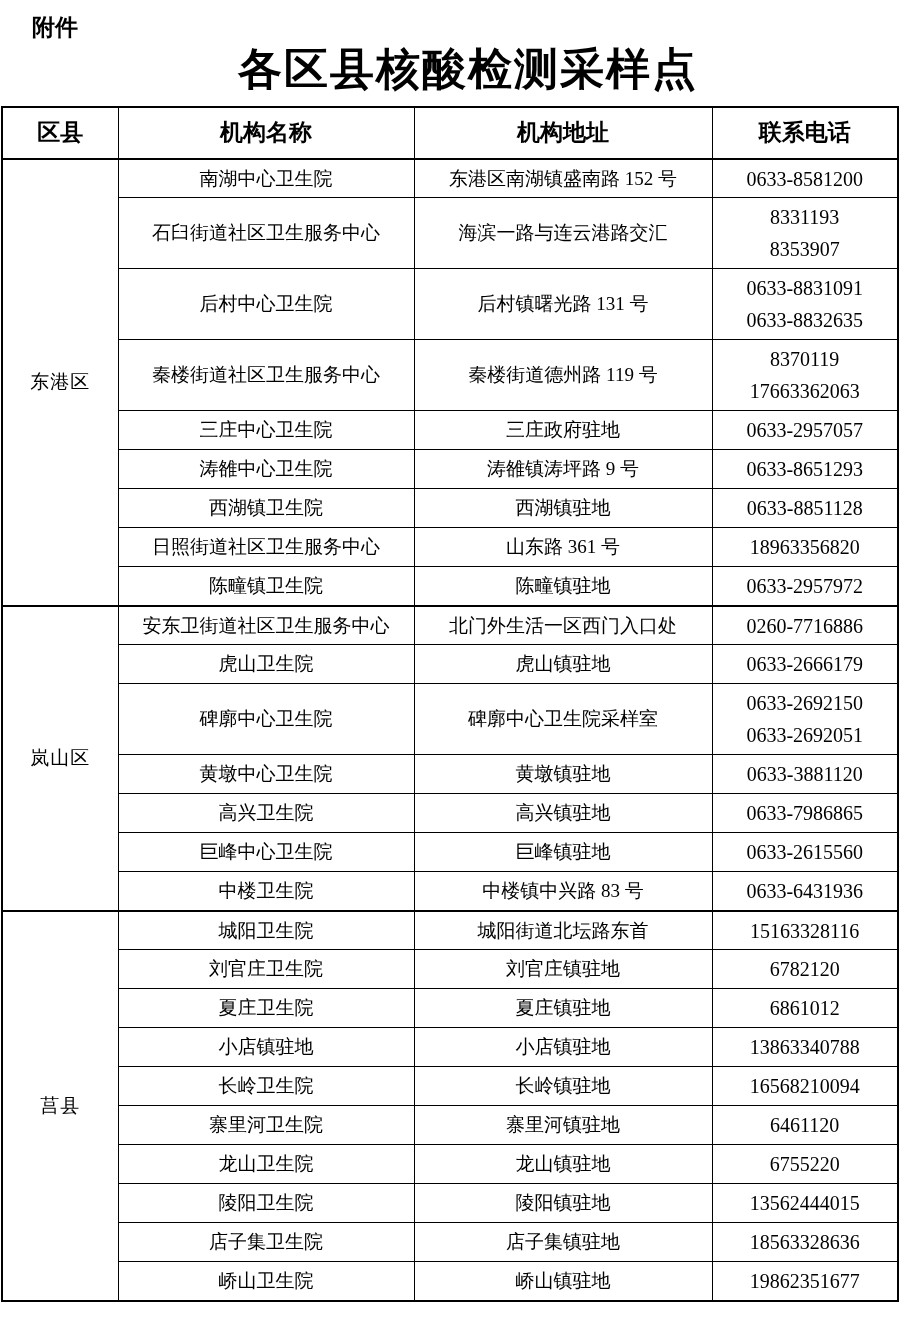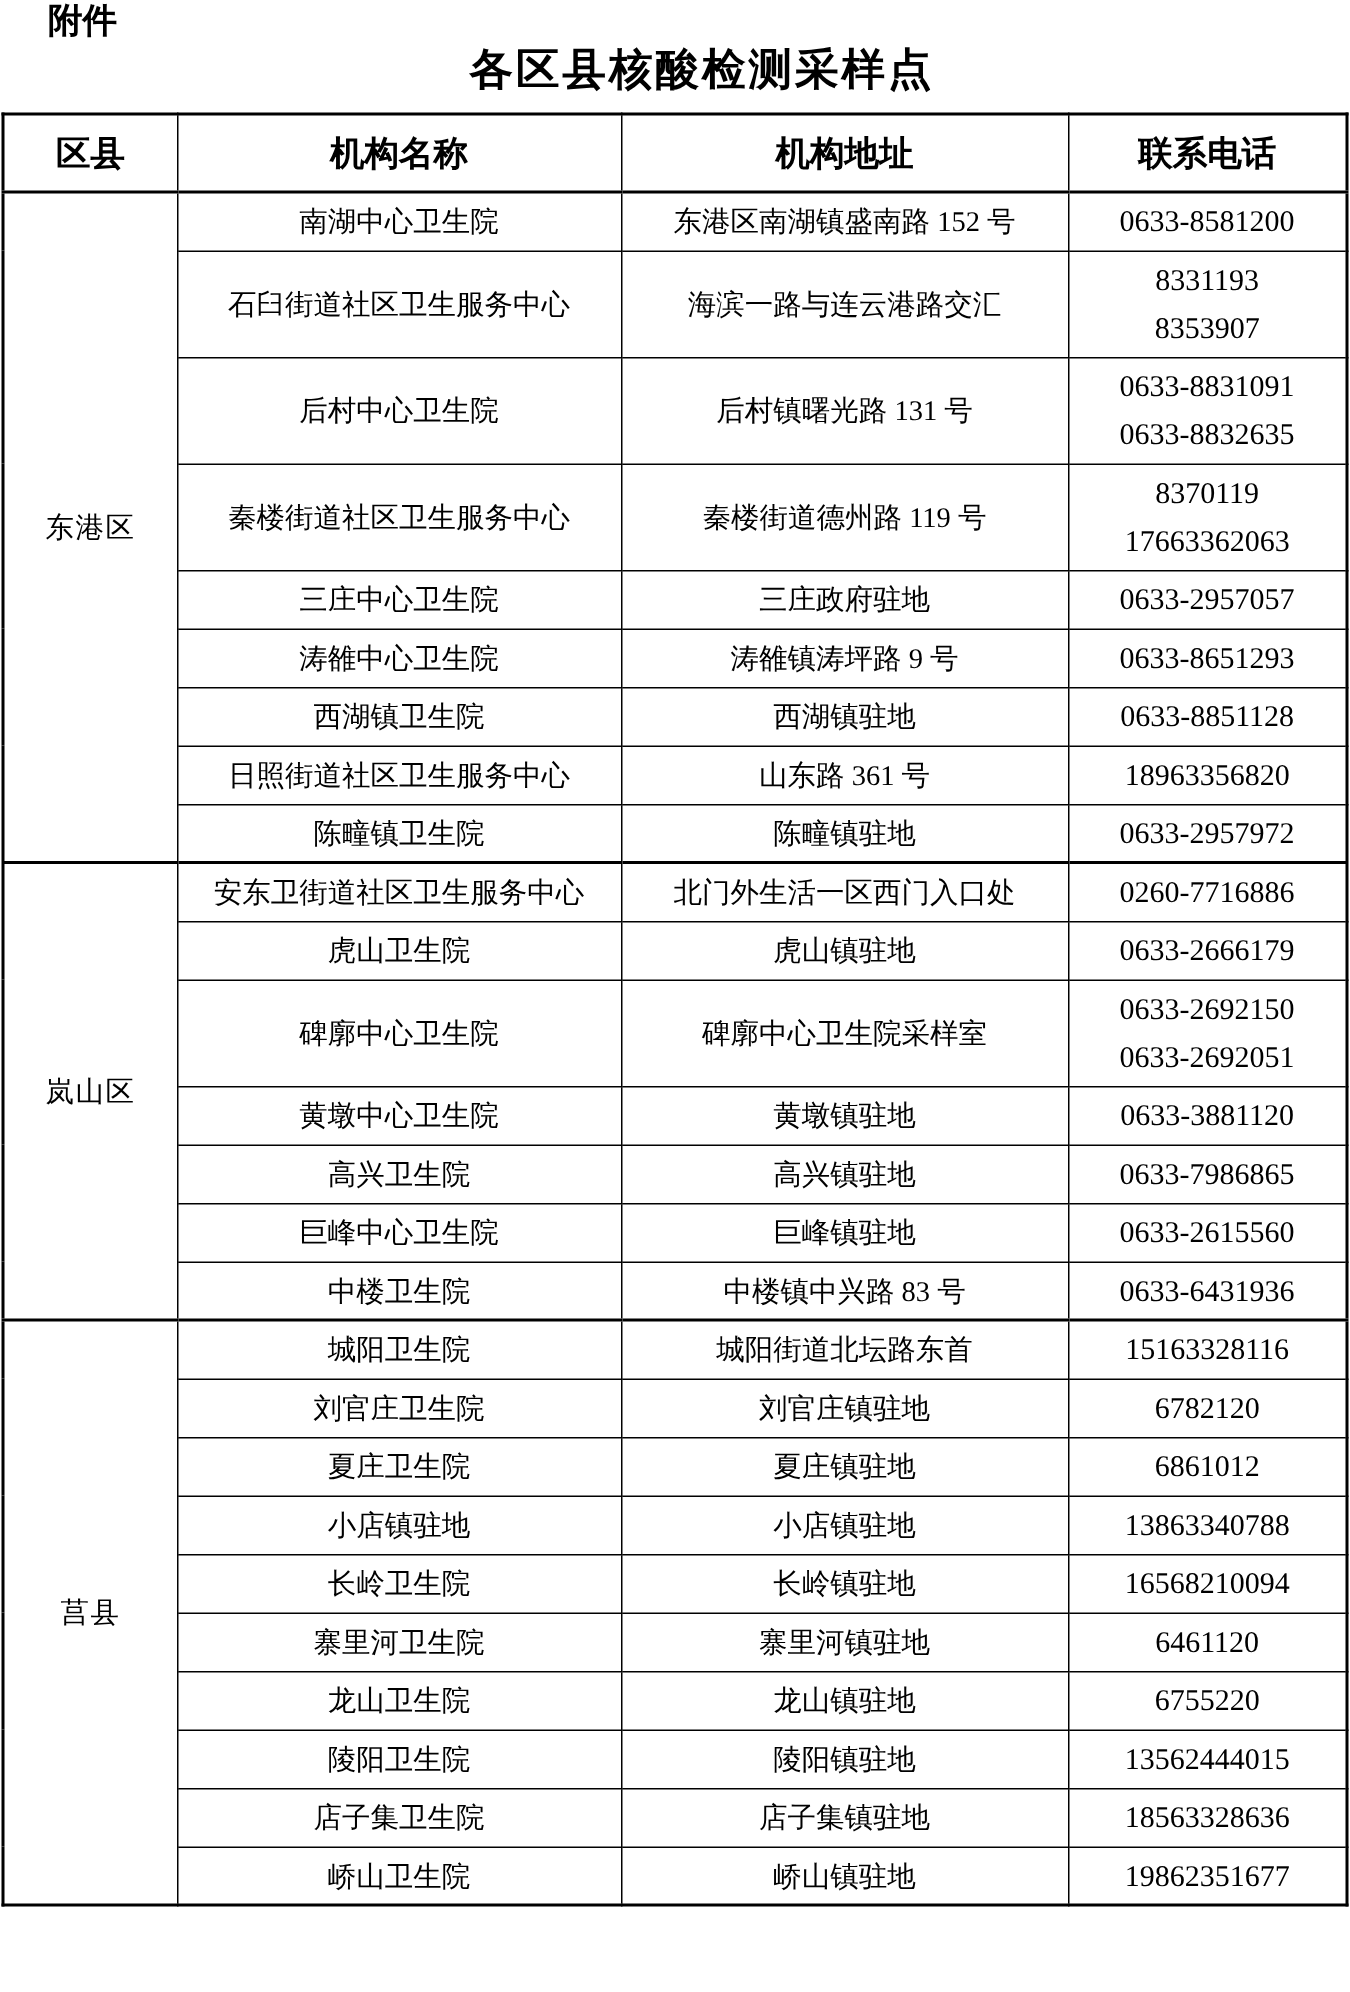--- a/index.html
+++ b/index.html
@@ -12,27 +12,27 @@
   }
   body {
     width: 900px;
     min-height: 1328px;
     position: relative;
   }
   .attachment-label {
     font-family: "Liberation Sans", "DejaVu Sans", sans-serif;
     font-weight: bold;
     font-size: 23px;
-    padding: 0 0 0 32px;
+    padding: 14px 0 0 32px;
     line-height: 1.2;
   }
   .page-title {
     font-family: "Liberation Serif", "DejaVu Serif", serif;
     font-weight: bold;
-    font-size: 29px;
+    font-size: 44px;
     text-align: center;
     margin: 4px 0 12px 0;
     letter-spacing: 2px;
     line-height: 1.1;
     padding-left: 36px;
   }
   table.sampling-table {
     border-collapse: collapse;
     table-layout: fixed;
     width: 896px;

